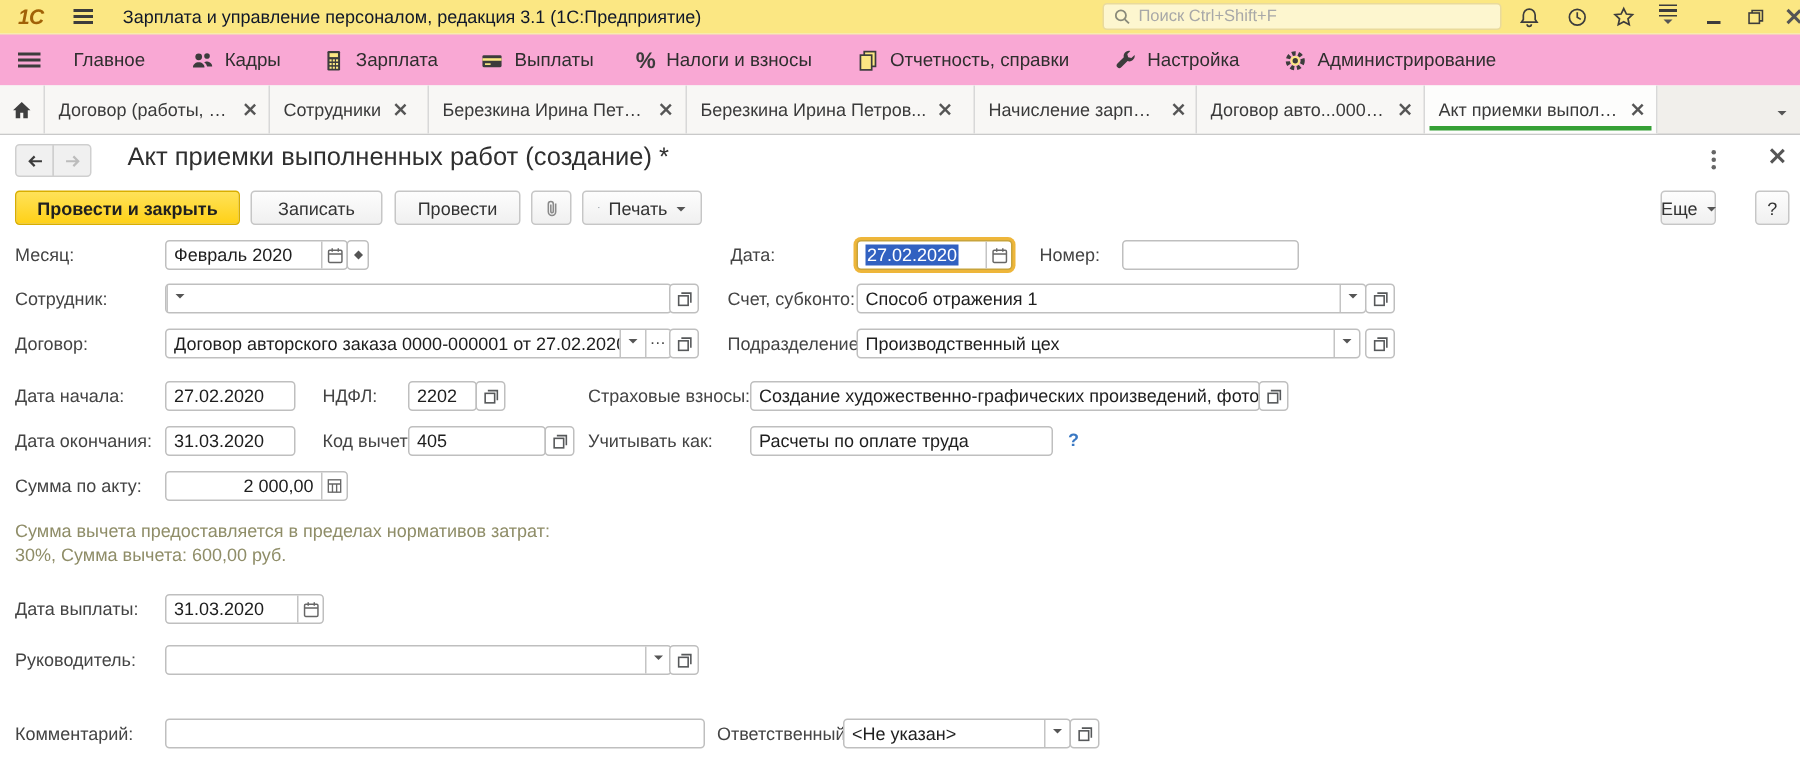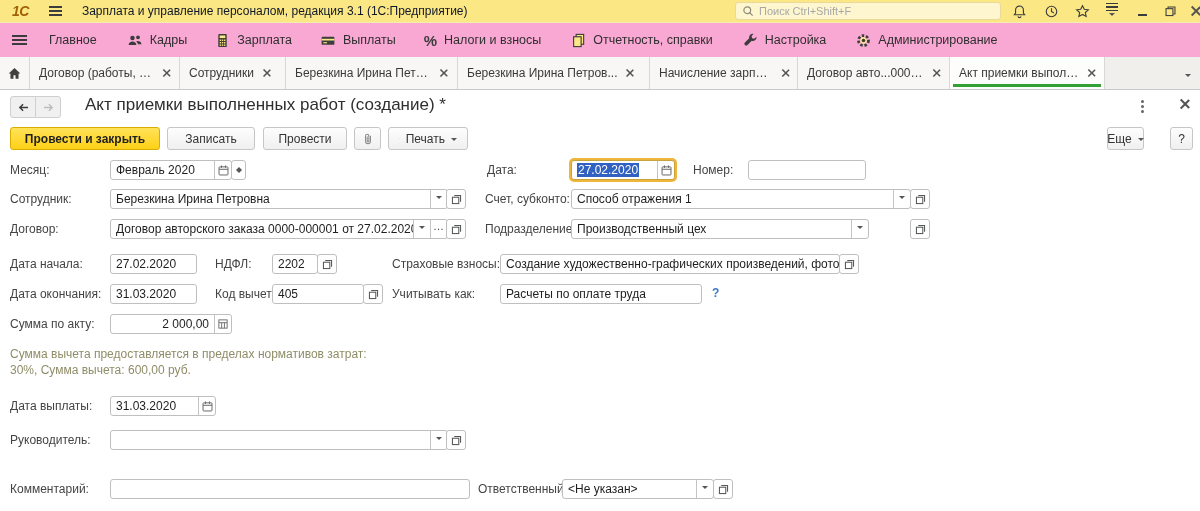--- a/index.html
+++ b/index.html
@@ -317,21 +317,20 @@
           </svg>
       </span>
     </div>
     <span class="lbl" style="left:693px;top:70px">Номер:</span>
     <div class="fbox" style="left:748px;top:70px;width:118px">
       <span class="txt"></span>
     </div>
 
     <span class="lbl" style="left:10px;top:99px">Сотрудник:</span>
     <div class="fbox" style="left:110px;top:99px;width:338px">
-      <span class="txt">Березкина Ирина Петровна</span>
       <span class="in-btn">
           <span class="tri-down" style="margin-top:0"></span>
         </span>
     </div>
     <div class="ext" style="left:446px;top:99px">
       <svg width="13" height="13" viewBox="0 0 16 16" fill="none" stroke="#56585a" stroke-width="1.3">
           <path d="M5.2 3h7.8v7.8"></path>
           <rect x="3" y="5.2" width="7.8" height="7.8" fill="#fff"></rect>
         </svg>
     </div>
@@ -357,21 +356,21 @@
         </span>
       <span class="in-btn dots">…</span>
     </div>
     <div class="ext" style="left:446px;top:129px">
       <svg width="13" height="13" viewBox="0 0 16 16" fill="none" stroke="#56585a" stroke-width="1.3">
           <path d="M5.2 3h7.8v7.8"></path>
           <rect x="3" y="5.2" width="7.8" height="7.8" fill="#fff"></rect>
         </svg>
     </div>
     <span class="lbl" style="left:485px;top:129px">Подразделение:</span>
-    <div class="fbox" style="left:571px;top:129px;width:298px">
+    <div class="fbox" style="left:571px;top:129px;width:336px">
       <span class="txt">Производственный цех</span>
       <span class="in-btn">
           <span class="tri-down" style="margin-top:0"></span>
         </span>
     </div>
     <div class="ext" style="left:910px;top:129px">
       <svg width="13" height="13" viewBox="0 0 16 16" fill="none" stroke="#56585a" stroke-width="1.3">
           <path d="M5.2 3h7.8v7.8"></path>
           <rect x="3" y="5.2" width="7.8" height="7.8" fill="#fff"></rect>
         </svg>

